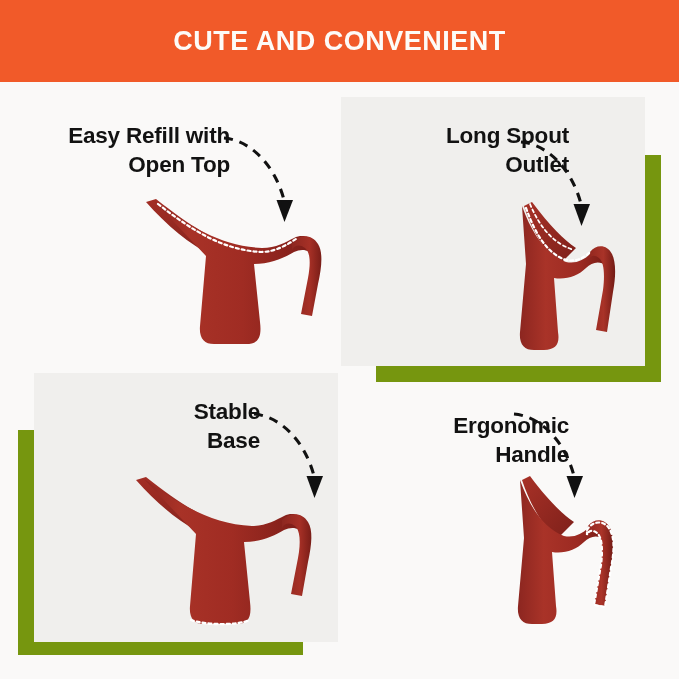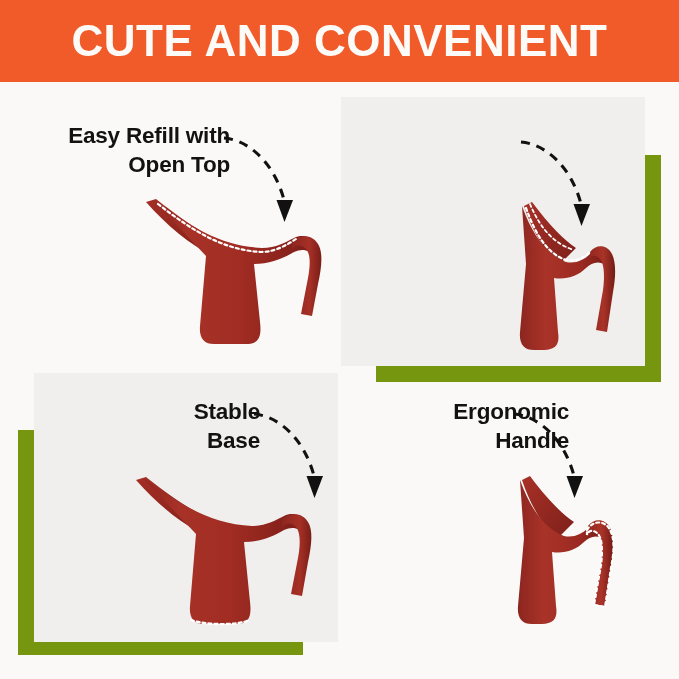--- a/index.html
+++ b/index.html
@@ -30,21 +30,21 @@
     height: 82px;
     background: #f15a29;
     display: flex;
     align-items: center;
     justify-content: center;
   }
   .banner-title {
     color: #fdfbf8;
     font-family: "Liberation Sans", sans-serif;
     font-weight: bold;
-    font-size: 44px;
+    font-size: 27px;
     letter-spacing: 0.5px;
     line-height: 1;
     text-align: center;
     white-space: nowrap;
   }
 
   
   .accent {
     position: absolute;
     background: #76960f;
@@ -73,21 +73,21 @@
     line-height: 1.28;
     color: #121212;
     text-align: right;
     letter-spacing: -0.2px;
     white-space: pre-line;
   }
 
   .f1 { left: 18px;  top: 122px; width: 212px; }
   .f2 { left: 357px; top: 122px; width: 212px; }
   .f3 { left: 48px;  top: 398px; width: 212px; }
-  .f4 { left: 357px; top: 398px; width: 212px; }
+  .f4 { left: 357px; top: 412px; width: 212px; }
 
   
   .arrow {
     position: absolute;
     pointer-events: none;
   }
   .a1 { left: 222px; top: 124px; }
   .a2 { left: 519px; top: 130px; }
   .a3 { left: 252px; top: 400px; }
   .a4 { left: 512px; top: 400px; }
@@ -155,20 +155,24 @@
              L 118 130 C 120 146, 116 152, 104 152
              L 72 152 C 62 152, 57 146, 58 134 L 64 64 Z" fill="url(#bodyG1)"></path>
 
     <path d="M150 50 C 158 42, 170 42, 176 52 C 181 60, 180 74, 176 92
              L 170 124 L 159 122 L 166 86 C 169 70, 168 60, 163 56
              C 158 52, 152 53, 150 58 Z" fill="url(#handG1)"></path>
 
     <path d="M16 12 C 52 40, 82 58, 119 60 C 134 60, 146 52, 154 47" fill="none" stroke="#ffffff" stroke-width="2.2" stroke-dasharray="3 3" stroke-linecap="round"></path>
   </svg>
 
+  <div class="feature f2">
+    <div class="feature-title">Long Spout
+Outlet</div>
+  </div>
 
   <svg class="arrow a2" width="94" height="104" viewBox="0 0 94 104">
     <path d="M2 12 C 26 14, 52 36, 62 74" fill="none" stroke="#111111" stroke-width="3.1" stroke-dasharray="9 7" stroke-linecap="butt"></path>
     <path d="M54.5 74 L 71 74 L 62.5 96 Z" fill="#111111"></path>
   </svg>
 
   <svg class="can can-2" width="140" height="176" viewBox="0 0 140 176">
     <defs>
       <linearGradient id="bodyG2" x1="0" y1="0" x2="1" y2="0">
         <stop offset="0%" stop-color="#8c2620"></stop>

